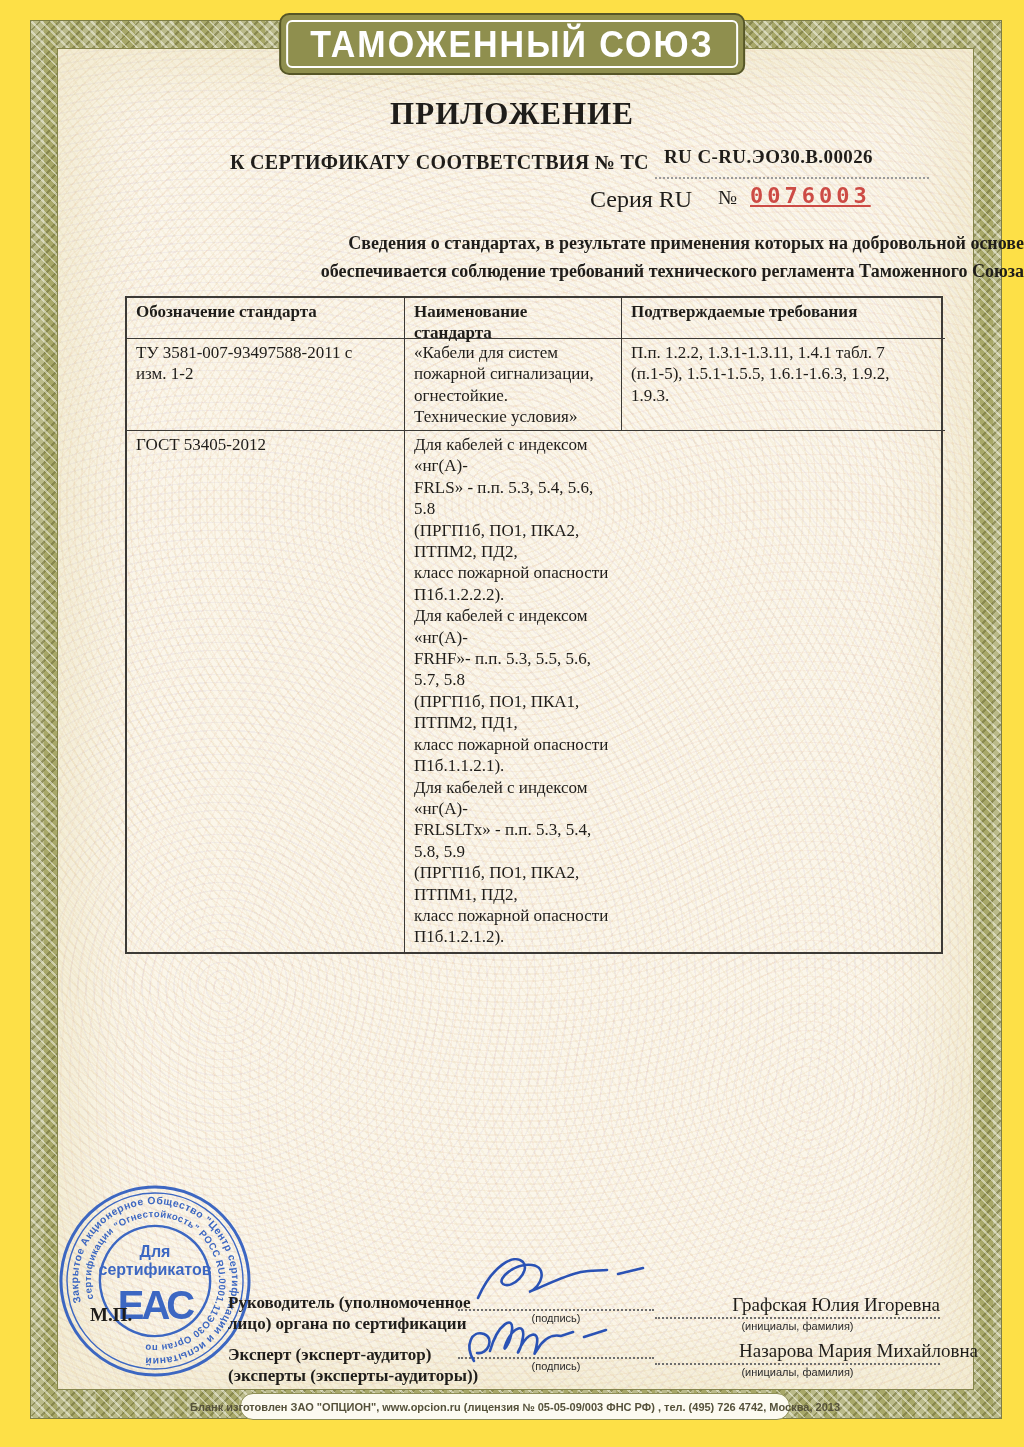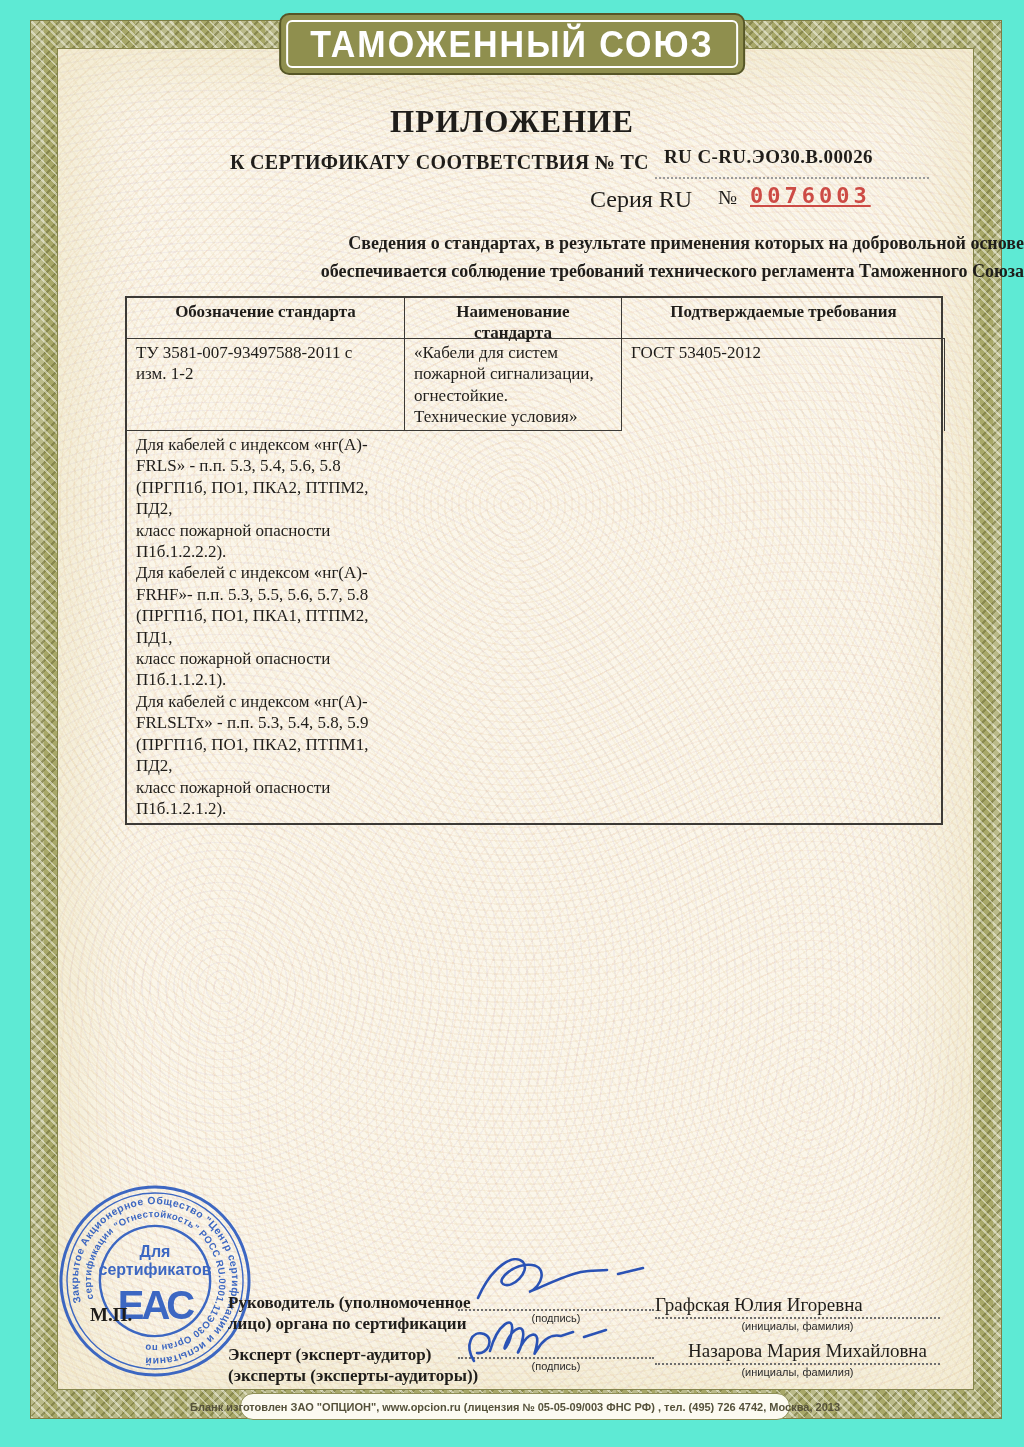--- a/index.html
+++ b/index.html
@@ -1,16 +1,16 @@
 <!DOCTYPE html>
 <html><head>
 <meta charset="utf-8">
 <style>
   html,body{margin:0;padding:0;background:#e8e8e8;}
-  .page{position:relative;width:1024px;height:1447px;margin:0 auto;background:#5eead4;
+  .page{position:relative;width:1024px;height:1447px;margin:0 auto;background:#fde047;
         font-family:"Liberation Serif","DejaVu Serif",serif;color:#1f1d1a;overflow:hidden;}
 
   
   .frame{position:absolute;left:30px;top:20px;right:22px;bottom:28px;
     background-color:#a7a768;border:1px solid #7d7d45;
     background-image:
       repeating-linear-gradient(45deg, rgba(255,255,248,0.45) 0 2px, transparent 2px 7px),
       repeating-linear-gradient(-45deg, rgba(104,104,50,0.50) 0 2px, transparent 2px 7px),
       repeating-linear-gradient(90deg, rgba(255,255,255,0.22) 0 13px, transparent 13px 26px);}
   .inner{position:absolute;left:57px;top:48px;right:50px;bottom:57px;
@@ -24,53 +24,53 @@
 
   
   .banner{position:absolute;left:50%;top:13px;transform:translateX(-50%);
     background:#8f8f4e;border:2px solid #565627;border-radius:10px;padding:5px;z-index:5;}
   .banner-in{border:2px solid #ffffff;border-radius:6px;padding:3px 22px;}
   .banner-text{font-family:"Liberation Sans","DejaVu Sans",sans-serif;font-weight:bold;
     font-size:34px;line-height:38px;color:#ffffff;letter-spacing:2px;white-space:nowrap;
     text-shadow:1px 1px 0 #50502а, 1px 2px 1px #4e4e26; display:inline-block;transform:scaleY(1.08);}
 
   .abs{position:absolute;}
-  .title{top:104px;left:0;width:100%;text-align:center;font-size:31px;font-weight:bold;letter-spacing:1px;}
+  .title{top:96px;left:0;width:100%;text-align:center;font-size:31px;font-weight:bold;letter-spacing:1px;}
   .subtitle{top:151px;left:230px;font-size:20px;font-weight:bold;letter-spacing:0.3px;}
   .certnum{top:146px;left:664px;font-size:19px;font-weight:bold;letter-spacing:0.4px;}
   .certline{top:177px;left:655px;width:274px;border-bottom:2px dotted #9a9a9a;}
   .series{top:186px;left:590px;font-size:24px;}
   .numsign{top:186px;left:718px;font-size:20px;}
   .rednum{top:183px;left:750px;font-family:"DejaVu Sans Mono",monospace;font-weight:bold;
           font-size:22px;color:#cd4b45;letter-spacing:4px;text-decoration:underline;}
   .intro{top:229px;left:0;width:100%;text-align:right;font-size:18px;font-weight:bold;
          line-height:28px;white-space:pre-line;}
 
   
   .stable{position:absolute;left:125px;top:296px;width:818px;display:grid;
     grid-template-columns:278px 217px 323px;grid-template-rows:41px 92px auto;
     border:2px solid #3c3a36;box-sizing:border-box;}
   .cell{border-right:1.5px solid #3c3a36;border-bottom:1.5px solid #3c3a36;
     padding:3px 9px 4px 9px;font-size:17px;line-height:21.4px;box-sizing:border-box;}
   .cell.lastcol{border-right:none;}
   .cell.lastrow{border-bottom:none;}
-  .th{font-weight:bold;text-align:center;}
+  .th{font-weight:bold;text-align:left;}
   .pre{white-space:pre-line;}
 
   
   .stamp{position:absolute;left:52px;top:1178px;width:206px;height:206px;opacity:0.92;}
   .mp{top:1304px;left:90px;font-size:19px;font-weight:bold;z-index:6;}
 
   .siglabel{font-size:17px;font-weight:bold;line-height:21px;white-space:pre-line;}
   .head-label{top:1292px;left:228px;width:265px;}
   .expert-label{top:1344px;left:228px;width:280px;}
   .dotline{border-bottom:2px dotted #6e6e6e;height:0;}
   .caption{font-family:"Liberation Sans","DejaVu Sans",sans-serif;font-size:11px;color:#2c2c2c;
            text-align:center;}
-  .name{font-size:19px;text-align:left;}
+  .name{font-size:19px;text-align:right;}
   .sig-ink{z-index:7;}
 
   
   .footpill{top:1393px;left:240px;width:548px;height:25px;background:#fcfaf1;
     border:1.5px solid #8e8e55;border-radius:13px;display:flex;align-items:center;justify-content:center;z-index:5;}
   .footpill span{font-family:"Liberation Sans","DejaVu Sans",sans-serif;font-weight:bold;
     font-size:11px;color:#55513a;white-space:nowrap;}
 </style>
 </head>
 <body>
@@ -102,20 +102,23 @@
     <div class="cell th pre">Наименование
 стандарта</div>
     <div class="cell th pre lastcol">Подтверждаемые требования</div>
 
     <div class="cell pre">ТУ 3581-007-93497588-2011 с
 изм. 1-2</div>
     <div class="cell pre">«Кабели для систем
 пожарной сигнализации,
 огнестойкие.
 Технические условия»</div>
+    <div class="cell pre lastcol">П.п. 1.2.2, 1.3.1-1.3.11, 1.4.1 табл. 7
+(п.1-5), 1.5.1-1.5.5, 1.6.1-1.6.3, 1.9.2,
+1.9.3.</div>
 
     <div class="cell pre lastrow">ГОСТ 53405-2012</div>
     <div class="cell pre lastcol lastrow">Для кабелей с индексом «нг(А)-
 FRLS» - п.п. 5.3, 5.4, 5.6, 5.8
 (ПРГП1б, ПО1, ПКА2, ПТПМ2, ПД2,
 класс пожарной опасности
 П1б.1.2.2.2).
 Для кабелей с индексом «нг(А)-
 FRHF»- п.п. 5.3, 5.5, 5.6, 5.7, 5.8
 (ПРГП1б, ПО1, ПКА1, ПТПМ2, ПД1,

